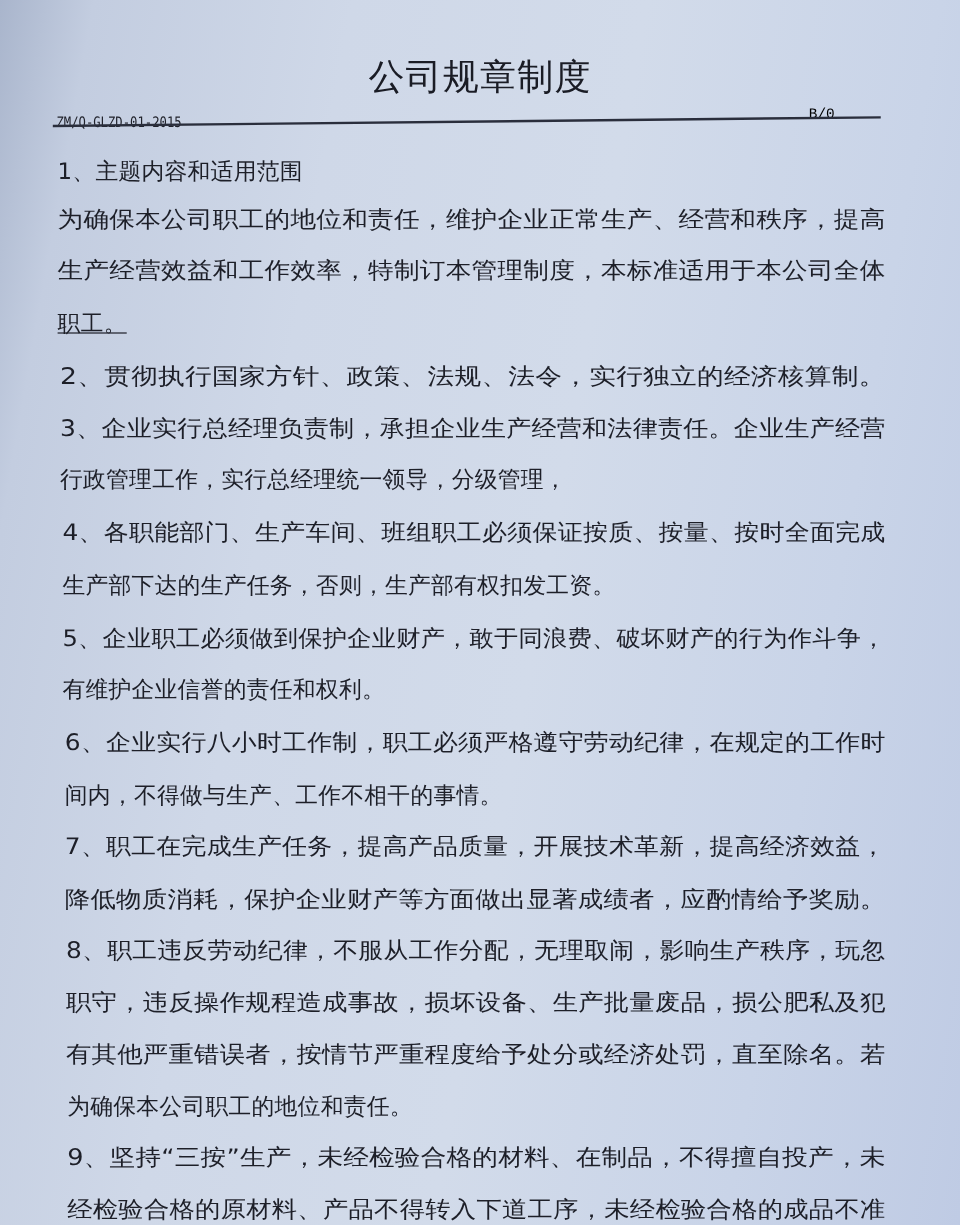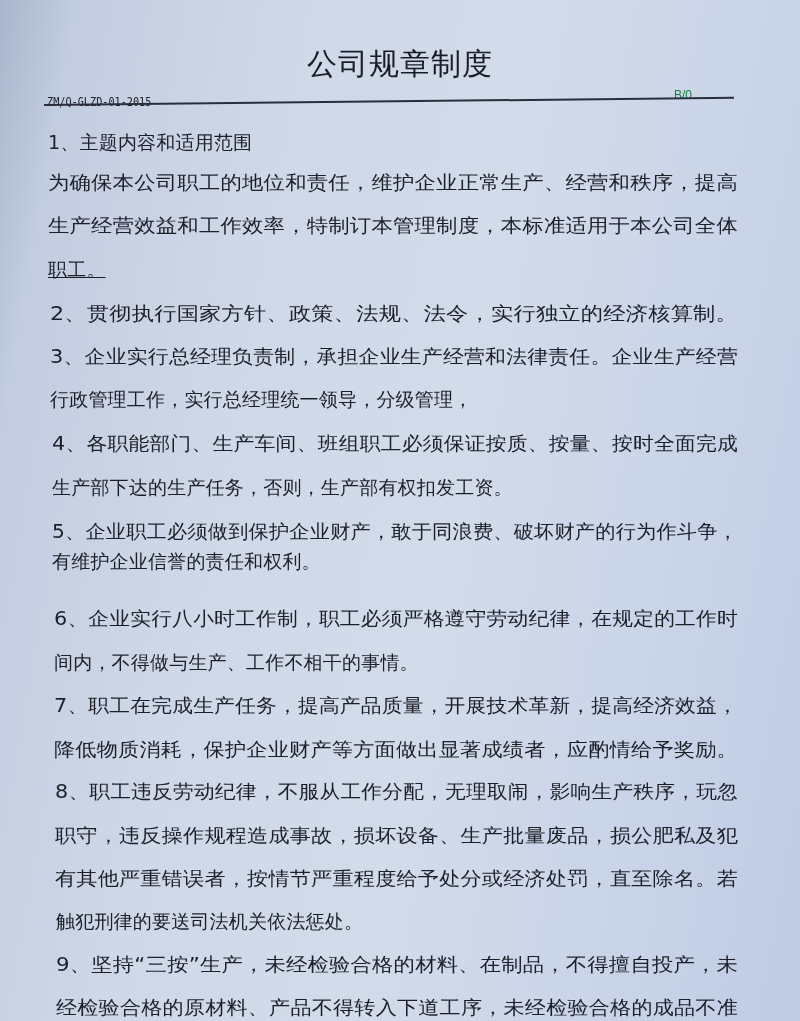--- a/index.html
+++ b/index.html
@@ -42,22 +42,22 @@
       font-family: "DejaVu Sans Mono", "Liberation Mono", monospace;
       color: #20222b;
       transform: scaleX(0.85);
       transform-origin: left;
     }
     .version {
       position: absolute;
       left: 674px;
       top: 88px;
       font-size: 12px;
-      font-family: Liberation Sans, sans-serif;
-      color: #15803d;
+      font-family: Liberation Mono, monospace;
+      color: #000000;
     }
     .rule {
       position: absolute;
       left: 44px;
       top: 104px;
       width: 690px;
       height: 2px;
       background: #2a2e3c;
       transform: rotate(-0.6deg);
       transform-origin: left;
@@ -84,25 +84,25 @@
       <div class="line" style="left: 48px; top: 130px;">1、主题内容和适用范围</div>
       <div class="line" style="left: 48px; top: 170px; transform-origin: left center; transform: scaleX(1.12304);">为确保本公司职工的地位和责任，维护企业正常生产、经营和秩序，提高</div>
       <div class="line" style="left: 48px; top: 213px; transform-origin: left center; transform: scaleX(1.12304);">生产经营效益和工作效率，特制订本管理制度，本标准适用于本公司全体</div>
       <div class="line" style="left: 48px; top: 257px; text-decoration: underline;">职工。</div>
       <div class="line" style="left: 50px; top: 301px; transform-origin: left center; transform: scaleX(1.16948);">2、贯彻执行国家方针、政策、法规、法令，实行独立的经济核算制。</div>
       <div class="line" style="left: 50px; top: 344px; transform-origin: left center; transform: scaleX(1.09781);">3、企业实行总经理负责制，承担企业生产经营和法律责任。企业生产经营</div>
       <div class="line" style="left: 50px; top: 387px;">行政管理工作，实行总经理统一领导，分级管理，</div>
       <div class="line" style="left: 52px; top: 431px; transform-origin: left center; transform: scaleX(1.09462);">4、各职能部门、生产车间、班组职工必须保证按质、按量、按时全面完成</div>
       <div class="line" style="left: 52px; top: 475px;">生产部下达的生产任务，否则，生产部有权扣发工资。</div>
       <div class="line" style="left: 52px; top: 519px; transform-origin: left center; transform: scaleX(1.0621);">5、企业职工必须做到保护企业财产，敢于同浪费、破坏财产的行为作斗争，</div>
-      <div class="line" style="left: 52px; top: 549px; text-align: center;">有维护企业信誉的责任和权利。</div>
+      <div class="line" style="left: 52px; top: 562px; text-align: center;">有维护企业信誉的责任和权利。</div>
       <div class="line" style="left: 54px; top: 606px; transform-origin: left center; transform: scaleX(1.09143);">6、企业实行八小时工作制，职工必须严格遵守劳动纪律，在规定的工作时</div>
       <div class="line" style="left: 54px; top: 650px;">间内，不得做与生产、工作不相干的事情。</div>
       <div class="line" style="left: 54px; top: 693px; transform-origin: left center; transform: scaleX(1.09143);">7、职工在完成生产任务，提高产品质量，开展技术革新，提高经济效益，</div>
       <div class="line" style="left: 54px; top: 737px; transform-origin: left center; transform: scaleX(1.11327);">降低物质消耗，保护企业财产等方面做出显著成绩者，应酌情给予奖励。</div>
       <div class="line" style="left: 55px; top: 779px; transform-origin: left center; transform: scaleX(1.08983);">8、职工违反劳动纪律，不服从工作分配，无理取闹，影响生产秩序，玩忽</div>
       <div class="line" style="left: 55px; top: 823px; transform-origin: left center; transform: scaleX(1.11164);">职守，违反操作规程造成事故，损坏设备、生产批量废品，损公肥私及犯</div>
       <div class="line" style="left: 55px; top: 866px; transform-origin: left center; transform: scaleX(1.11164);">有其他严重错误者，按情节严重程度给予处分或经济处罚，直至除名。若</div>
-      <div class="line" style="left: 56px; top: 909px;">触犯刑律的要送司法机关依法惩处。</div>
+      <div class="line" style="left: 56px; top: 909px;">为确保本公司职工的地位和责任。</div>
       <div class="line" style="left: 56px; top: 952px; transform-origin: left center; transform: scaleX(1.12102);">9、坚持“三按”生产，未经检验合格的材料、在制品，不得擅自投产，未</div>
       <div class="line" style="left: 56px; top: 995px; transform-origin: left center; transform: scaleX(1.11001);">经检验合格的原材料、产品不得转入下道工序，未经检验合格的成品不准</div>
     </div>
 </div>
 
 </body></html>

